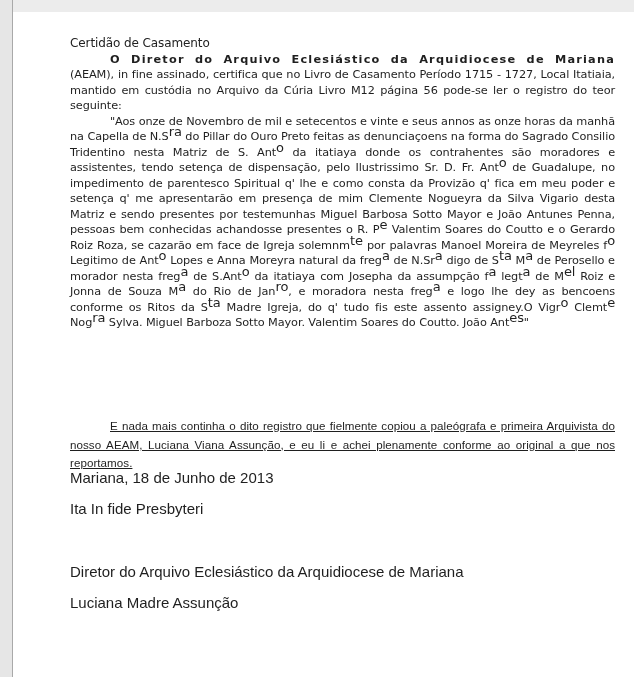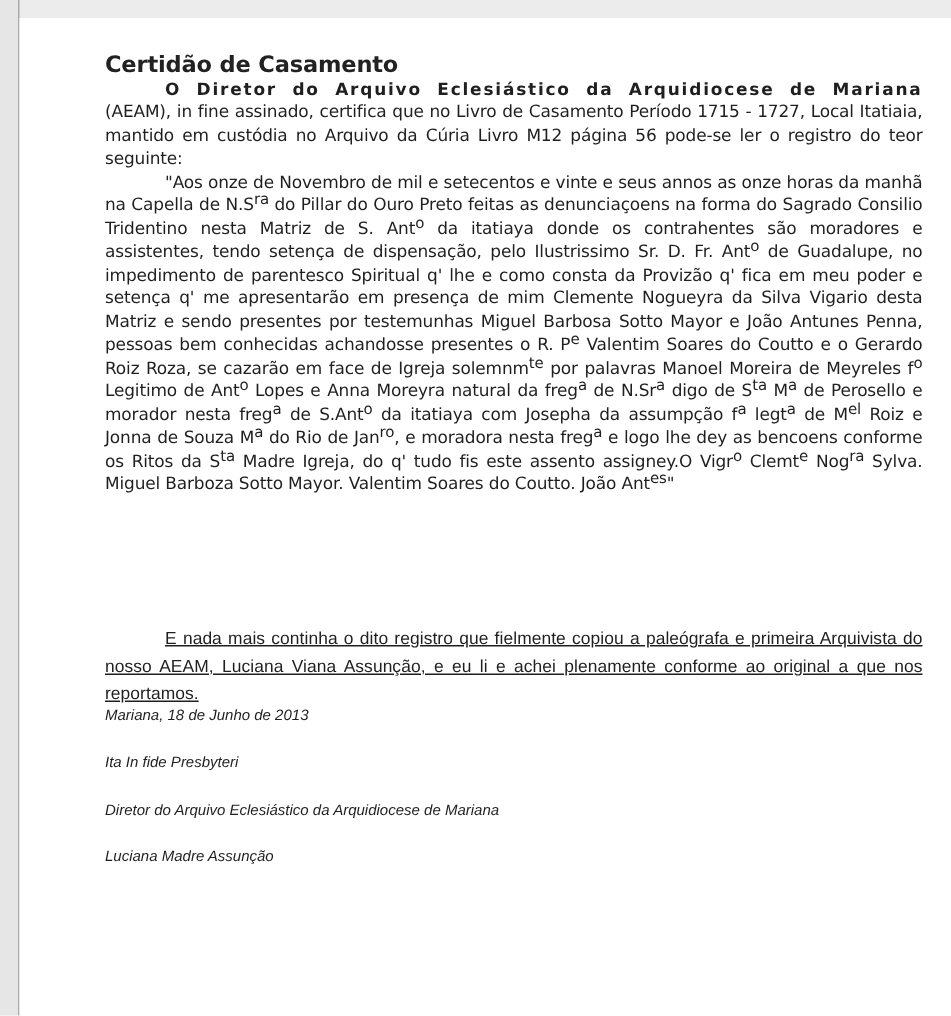--- a/index.html
+++ b/index.html
@@ -22,42 +22,41 @@
   .page {
     position: absolute; left: 13px; top: 12px; width: 621px; height: 665px;
     background: #ffffff;
   }
   .doc-body {
     position: absolute; left: 57px; top: 24px; width: 545px;
     font-size: 11.3px; line-height: 15.5px;
     letter-spacing: -0.1px;
   }
   .title {
-    text-align: center; font-weight: bold; font-size: 15px; margin: 0;
+    text-align: center; font-weight: normal; font-size: 12px; margin: 0;
     color: #222;
   }
   p { margin: 0; text-align: justify; text-align-last: left; }
   .indent { text-indent: 40px; }
   .bold { font-weight: normal; }
   .lead-bold {
     font-weight: bold; letter-spacing: 1.2px; word-spacing: 3px;
   }
-  sup { font-size: 10px; line-height: 0; vertical-align: 4px; }
+  sup { font-size: 13px; line-height: 0; vertical-align: 4px; }
   .closing {
     font-family: "Liberation Sans", sans-serif;
     font-size: 11.6px; line-height: 18.5px; letter-spacing: 0.05px;
     margin-top: 20px;
     text-decoration: underline;
   }
   .closing p { text-align: justify; }
   .center-line {
     font-family: "Liberation Sans", sans-serif;
-    text-align: center; font-size: 10px; line-height: 16px;
+    text-align: center; font-size: 15px; line-height: 16px;
     margin: 0;
-    font-style: italic;
   }
   .sig-block { position: absolute; left: 70px; top: 510px; width: 545px; }
   .sig-block .center-line { height: 31.3px; }
 </style>
 </head>
 <body>
 
 <div class="top-strip"></div>
 <div class="left-gutter"></div>
 
@@ -69,15 +68,15 @@
   </div>
 
   <div class="doc-body closing" style="top:385px;">
     <p class="indent">E nada mais continha o dito registro que fielmente copiou a paleógrafa e primeira Arquivista do nosso AEAM, Luciana Viana Assunção, e eu li e achei plenamente conforme ao original a que nos reportamos.</p>
   </div>
 </div>
 
 <div class="sig-block" style="top:470px;">
   <p class="center-line" style="height: 31.3px;">Mariana, 18 de Junho  de 2013</p>
   <p class="center-line" style="height: 31.3px; text-align: center;">Ita In fide Presbyteri</p>
-  <p class="center-line" style="height: 31.3px;">Diretor do Arquivo Eclesiástico da Arquidiocese de Mariana</p>
+  <p class="center-line" style="height: 31.3px; margin-top: 31px;">Diretor do Arquivo Eclesiástico da Arquidiocese de Mariana</p>
   <p class="center-line" style="height: 31.3px;">Luciana Madre Assunção</p>
 </div>
 
 </body></html>

